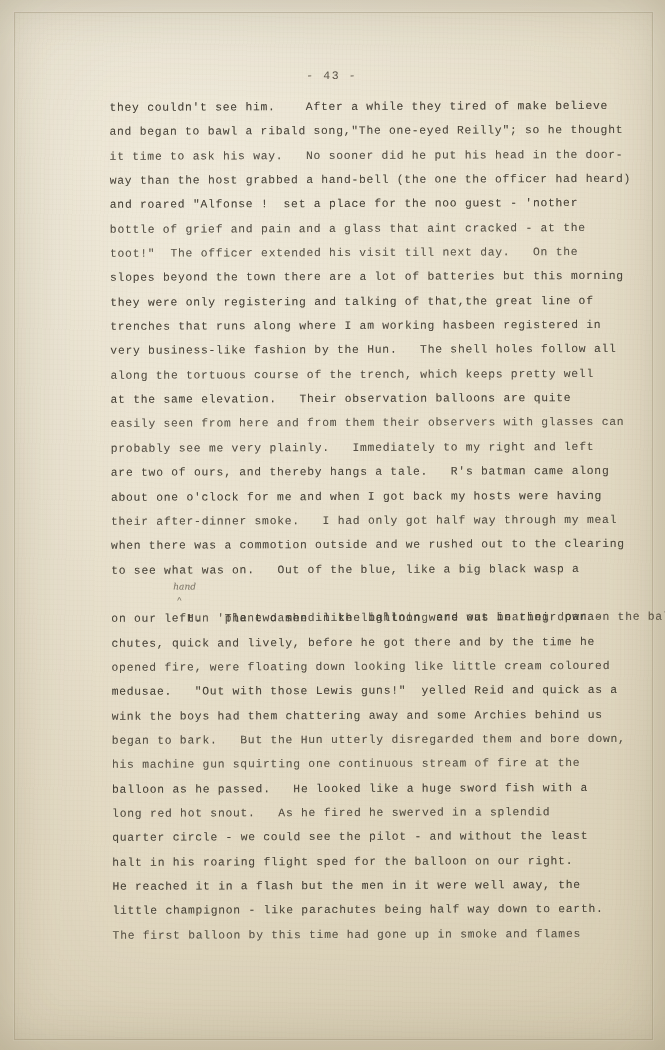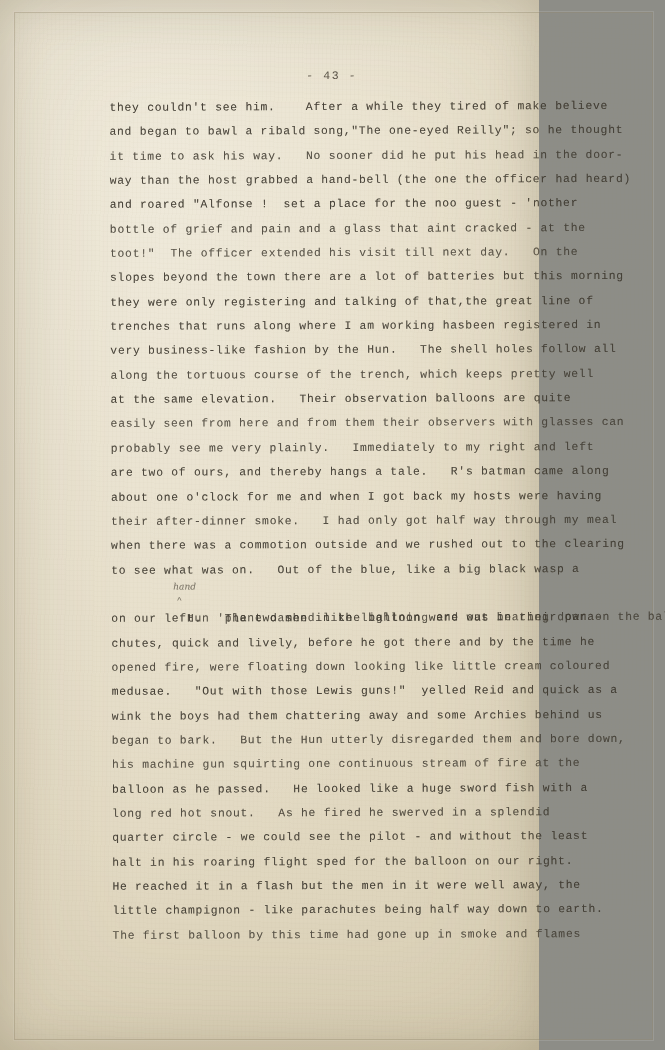--- a/index.html
+++ b/index.html
@@ -10,21 +10,21 @@
   body {
     width: 665px;
     height: 1050px;
     overflow: hidden;
     font-family: "Liberation Mono", monospace;
   }
 
   #page {
     position: absolute;
     left: 0; top: 0;
-    width: 539px;
+    width: 665px;
     height: 1050px;
     background:
       radial-gradient(ellipse at 30% 20%, rgba(255,255,255,0.25), rgba(255,255,255,0) 60%),
       linear-gradient(158deg, #ece5d2 0%, #e7dfca 38%, #e2d9c2 70%, #d9cfb5 100%);
   }
 
   
   #page::after {
     content: "";
     position: absolute;

